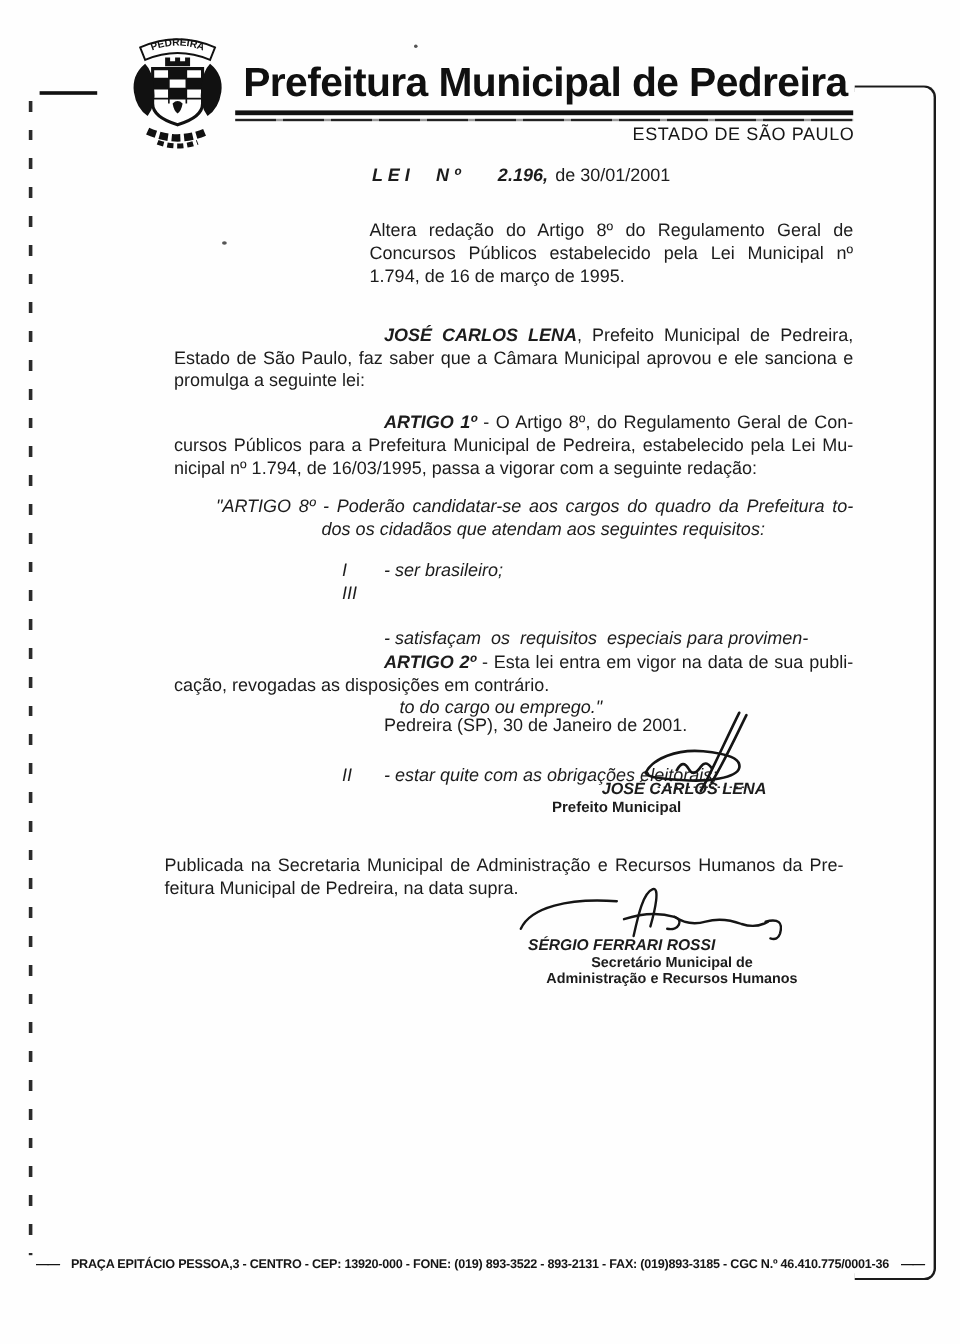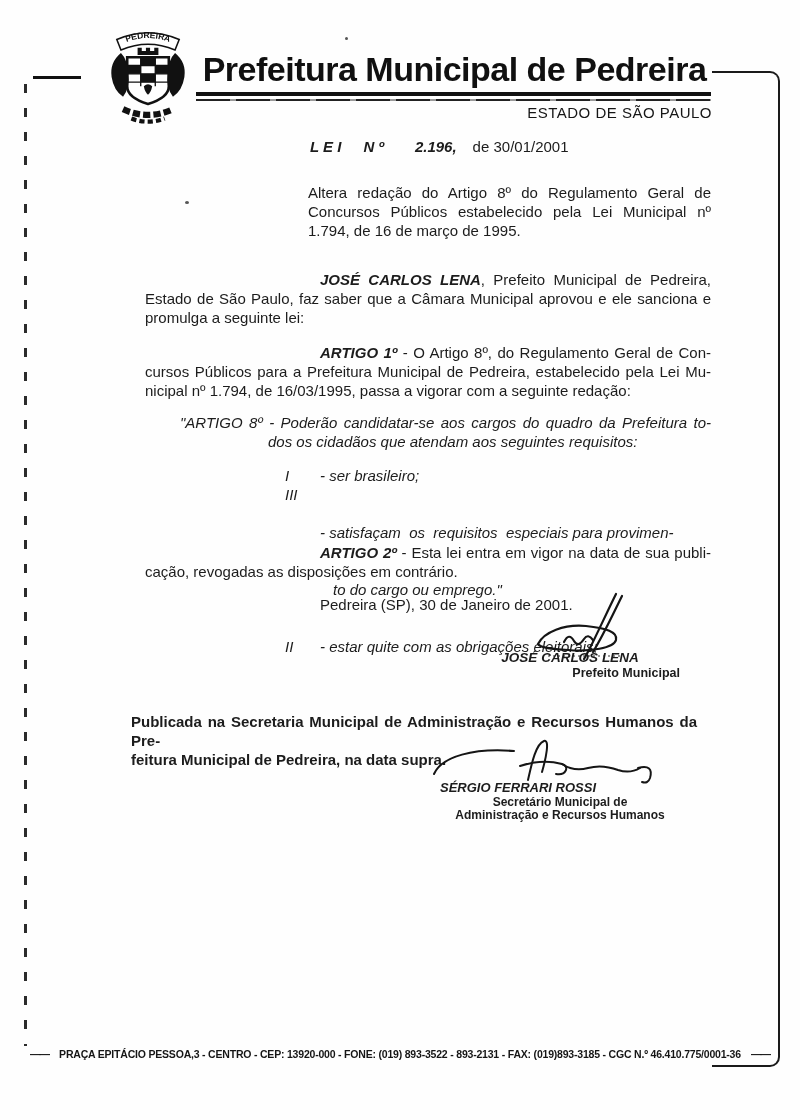--- a/index.html
+++ b/index.html
@@ -26,21 +26,21 @@
     font-size:34px;font-weight:bold;letter-spacing:-0.5px;color:#101010;
   }
   .rule-thick{position:absolute;left:196px;top:92px;width:515px;height:4px;background:#111;}
   .rule-thin{position:absolute;left:196px;top:99px;width:515px;height:2px;
     background:repeating-linear-gradient(90deg,#222 0 34px,#999 34px 40px);}
   .subtitle{position:absolute;left:197px;top:104px;width:515px;text-align:right;
     font-size:15px;letter-spacing:0.5px;color:#161616;}
   
   .law-line{position:absolute;left:310px;top:138px;font-size:15px;}
   .law-line .bi{font-weight:bold;font-style:italic;}
-  .g1{margin-right:22px;} .g2{margin-right:31px;} .g3{margin-right:16px;}
+  .g1{margin-right:22px;} .g2{margin-right:31px;} .g3{margin-right:6px;}
   
   .bt{font-size:15px;line-height:19px;}
   .jl{text-align:justify;text-align-last:justify;}
   .indent{padding-left:175px;}
   .lead{font-weight:bold;font-style:italic;}
   .summary{position:absolute;left:308px;top:183px;width:403px;}
   .preamble{position:absolute;left:145px;top:270px;width:566px;}
   .article1{position:absolute;left:145px;top:343px;width:566px;}
   .quote{position:absolute;left:180px;top:413px;width:531px;font-style:italic;}
   .quote .hang{padding-left:88px;}
@@ -48,23 +48,23 @@
   .req-row{display:flex;}
   .req-num{width:35px;flex:none;}
   .req-text{flex:1;white-space:pre-wrap;}
   .req-text .cont{padding-left:13px;}
   .article2{position:absolute;left:145px;top:543px;width:566px;}
   .placedate{position:absolute;left:320px;top:596px;font-size:15px;}
   
   .sig1-art{position:absolute;left:518px;top:592px;}
   .sig1-name{position:absolute;left:460px;top:650px;width:220px;text-align:center;
     font-size:13.5px;font-weight:bold;font-style:italic;}
-  .sig1-role{position:absolute;left:460px;top:666px;width:220px;text-align:right;
+  .sig1-role{position:absolute;left:460px;top:666px;width:220px;text-align:left;
     font-size:12.5px;font-weight:bold;}
-  .publication{position:absolute;left:131px;top:712px;width:566px;font-weight:bold;}
+  .publication{position:absolute;left:137px;top:712px;width:566px;}
   .sig2-art{position:absolute;left:430px;top:736px;}
   .sig2-name{position:absolute;left:440px;top:780px;width:240px;text-align:left;
     font-size:13px;font-weight:bold;font-style:italic;}
   .sig2-role1{position:absolute;left:440px;top:795px;width:240px;text-align:center;
     font-size:12px;font-weight:bold;}
   .sig2-role2{position:absolute;left:430px;top:808px;width:260px;text-align:center;
     font-size:12px;font-weight:bold;}
   
   .footer1{position:absolute;left:0;top:1048px;width:800px;display:flex;
     justify-content:center;align-items:center;gap:10px;

